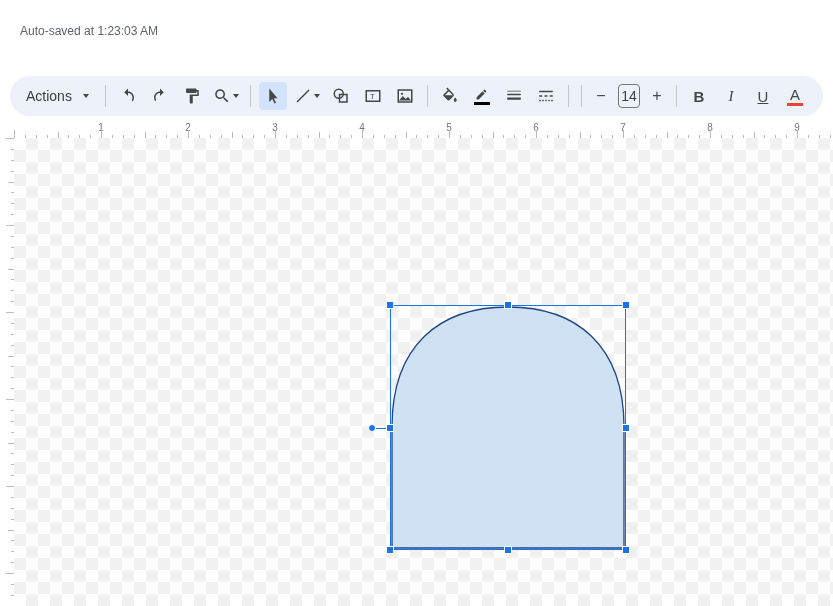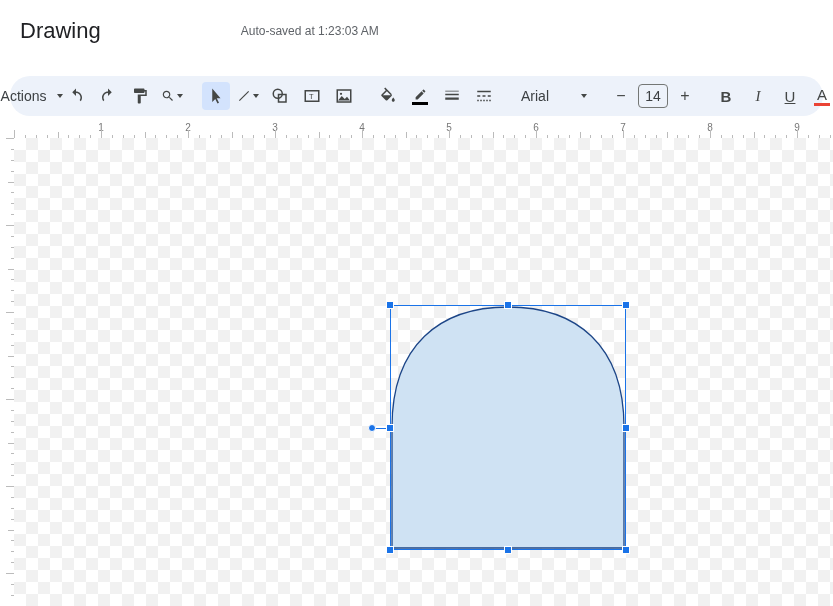--- a/index.html
+++ b/index.html
@@ -84,21 +84,21 @@
     font-size: 14px;
     color: #3c4043;
     min-width: 80px;
   }
   .font-size-group {
     display: flex;
     align-items: center;
     gap: 6px;
   }
   .fs-input {
-    width: 30px;
+    width: 22px;
     height: 24px;
     border: 1px solid #747775;
     border-radius: 4px;
     text-align: center;
     font-size: 14px;
     color: #3c4043;
     background: transparent;
   }
   .fs-btn {
     width: 22px; height: 22px;
@@ -229,21 +229,20 @@
     background: #1a73e8;
     left: -18px;
     width: 18px;
     top: 50%;
   }
 </style>
 </head>
 <body>
 
 <div class="header">
-  <div class="title">Drawing</div>
   <div class="autosave">Auto-saved at 1:23:03 AM</div>
 </div>
 
 <div class="toolbar">
   <div class="tbtn actions-btn">
     <span>Actions</span>
     <span class="dd-caret"></span>
   </div>
   <div class="sep"></div>
 
@@ -323,24 +322,20 @@
       </svg>
   </div>
   <div class="tbtn">
     <svg width="18" height="18" viewBox="0 0 24 24">
         <path fill="currentColor" d="M3 5h18v2H3zM3 11h4v2H3zm7 0h4v2h-4zm7 0h4v2h-4zM3 17h2v2H3zm4 0h2v2H7zm4 0h2v2h-2zm4 0h2v2h-2zm4 0h2v2h-2z"></path>
       </svg>
   </div>
 
   <div class="sep"></div>
 
-  <div class="tbtn font-selector">
-    <span>Arial</span>
-    <span class="dd-caret"></span>
-  </div>
 
   <div class="sep"></div>
 
   <div class="font-size-group">
     <div class="fs-btn">−</div>
     <input class="fs-input" value="14" style="">
     <div class="fs-btn">+</div>
   </div>
 
   <div class="sep"></div>

